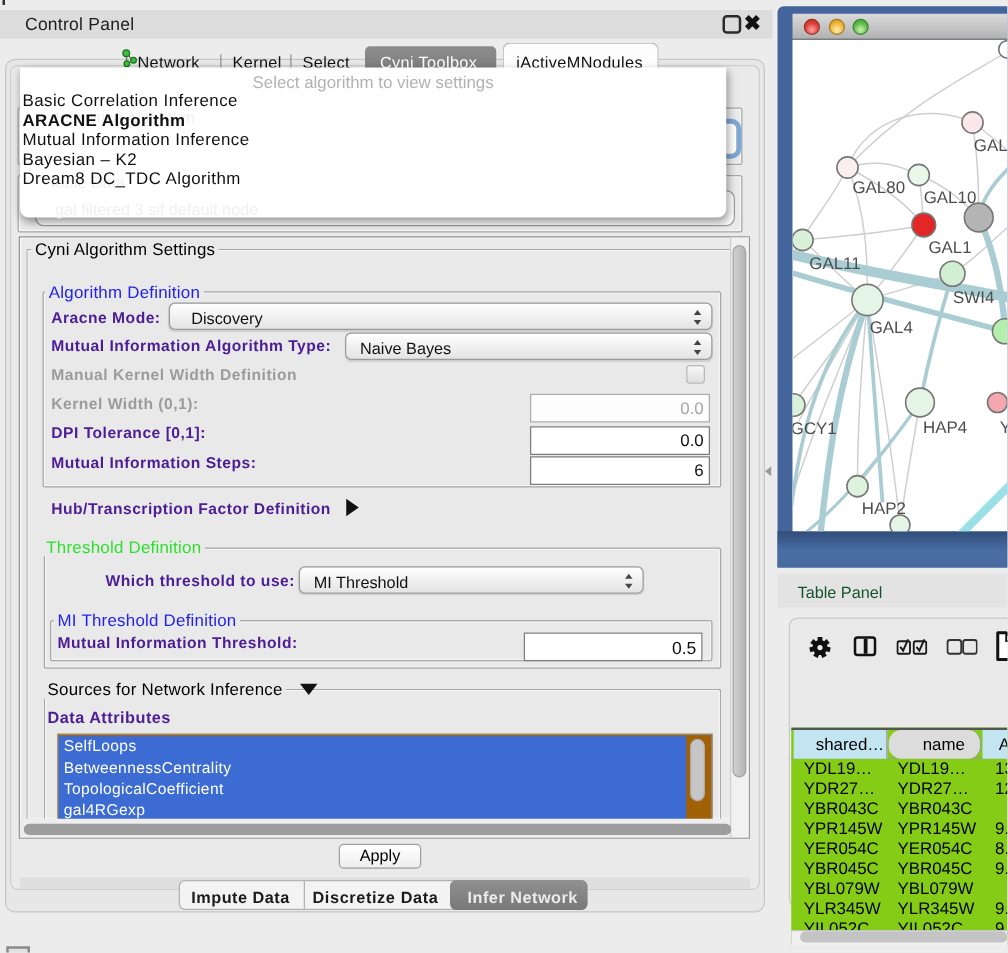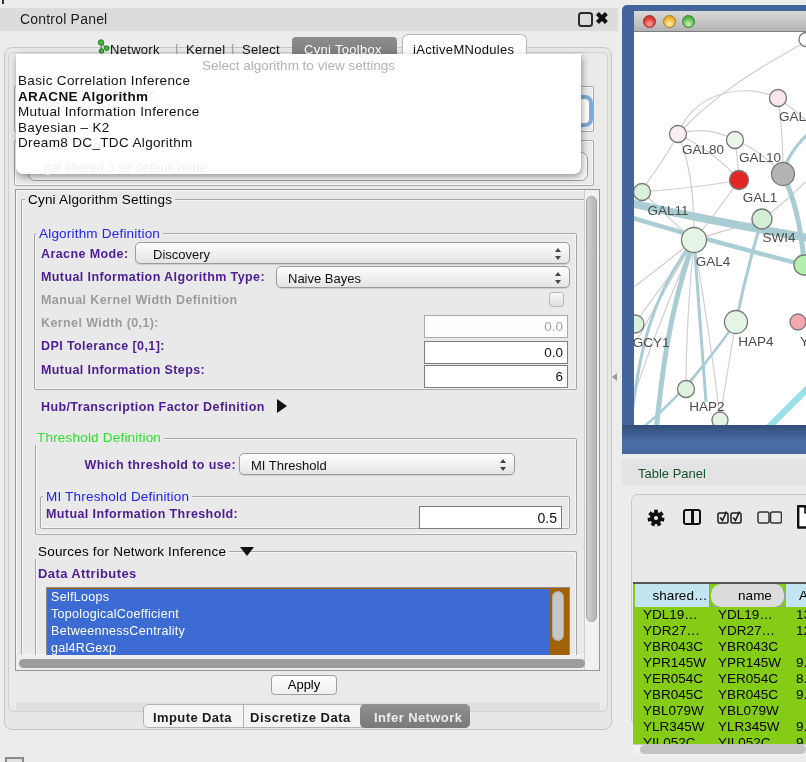--- a/index.html
+++ b/index.html
@@ -122,22 +122,22 @@
 
 <div class="groupbox" style="left:35px;top:551px;width:542px;height:107px;border-bottom:none;"></div>
 <span class="gtitle" style="left:35px;top:544px;background:#e9e9e9;">Sources for Network Inference</span>
 <div class="abs" style="left:240px;top:547px;width:0;height:0;border-left:7px solid transparent;border-right:7px solid transparent;border-top:9px solid #111;"></div>
 
 <div class="lbl" style="left:38px;top:566px;font-size:13px;">Data Attributes</div>
 
 <div class="abs" style="left:46px;top:587px;width:524px;height:69px;background:#a16207;border:1px solid #8a8a8a;border-bottom:none;">
   <div class="abs" style="left:0;top:1px;width:502px;height:68px;background:#3b6bd3;">
     <div class="listrow">SelfLoops</div>
+    <div class="listrow">BetweennessCentrality</div>
     <div class="listrow">TopologicalCoefficient</div>
-    <div class="listrow">BetweennessCentrality</div>
     <div class="listrow">gal4RGexp</div>
   </div>
   <div class="abs" style="left:505px;top:3px;width:12px;height:50px;background:#c6c6c6;border:1px solid #ababab;border-radius:6px;"></div>
 </div>
 
 <div class="abs" style="left:584px;top:190px;width:15px;height:480px;background:#f1f1f1;border-left:1px solid #cfcfcf;"></div>
 <div class="abs" style="left:586px;top:196px;width:11px;height:426px;background:linear-gradient(90deg,#cfcfcf,#b5b5b5);border:1px solid #a3a3a3;border-radius:6px;"></div>
 
 <div class="abs" style="left:16px;top:655px;width:568px;height:15px;background:#ededed;"></div>
 <div class="abs" style="left:19px;top:659px;width:566px;height:9px;background:#9d9d9d;border-radius:5px;"></div>

